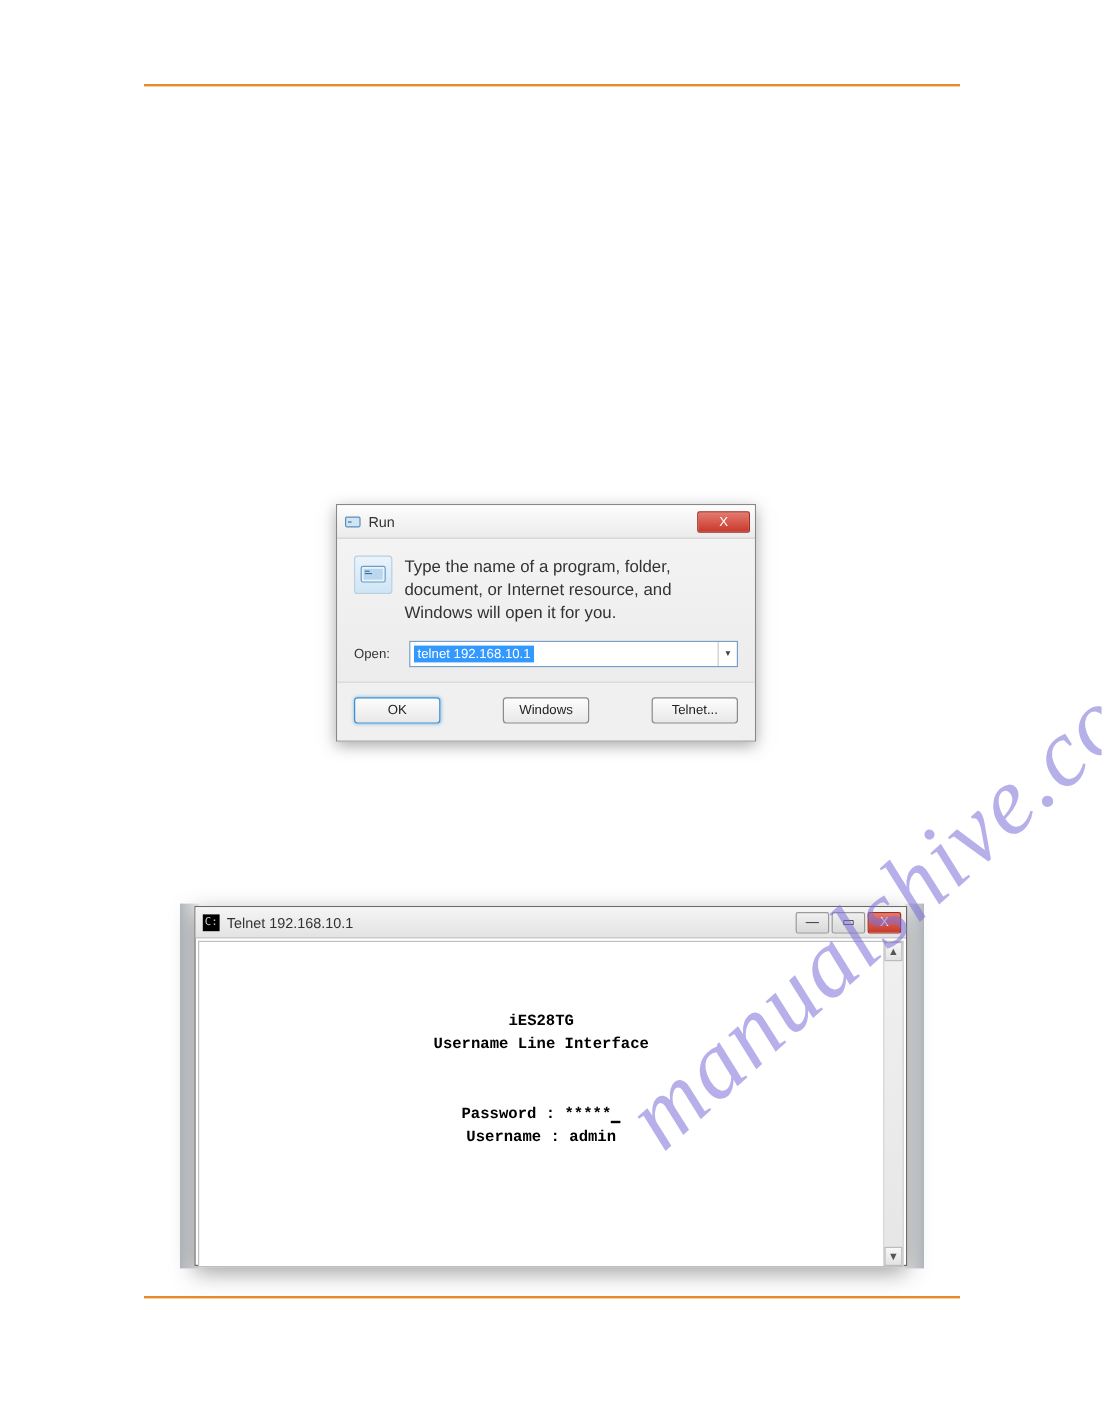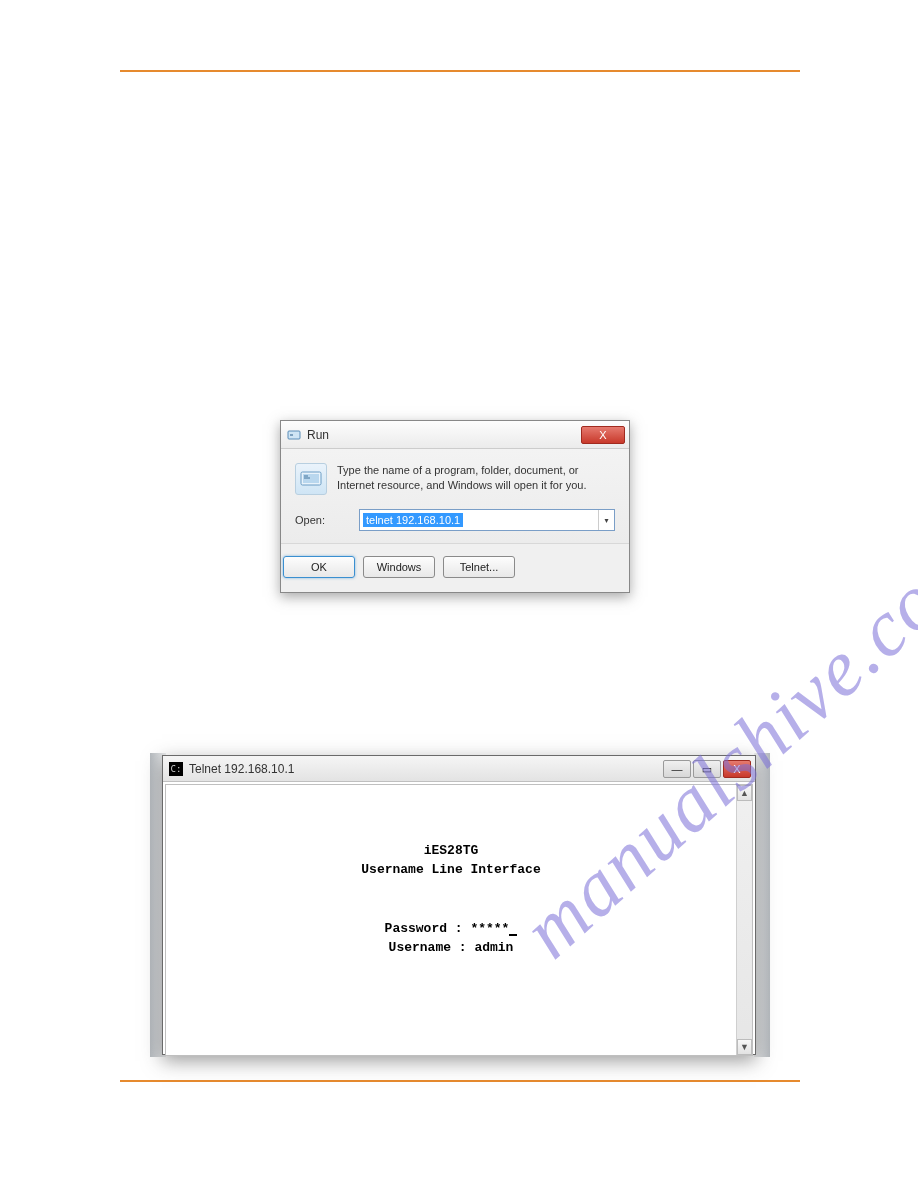--- a/index.html
+++ b/index.html
@@ -91,22 +91,22 @@
   }
   .run-desc-row { display:flex; gap:10px; align-items:flex-start; margin-bottom:14px; }
   .run-bigicon {
     width: 32px; height: 32px; flex:0 0 32px;
     background: linear-gradient(#eaf3fb,#cfe5f5);
     border: 1px solid #b8cfe0;
     border-radius: 3px;
     display:flex; align-items:center; justify-content:center;
   }
   .run-bigicon svg { width: 22px; height: 18px; }
-  .run-desc { font-size: 11px; color:#333; line-height:1.35; }
-  .run-open-row { display:flex; align-items:center; gap:28px; }
+  .run-desc { font-size: 14px; color:#333; line-height:1.35; }
+  .run-open-row { display:flex; align-items:center; gap:10px; }
   .run-open-label { font-size: 11px; color:#333; width:36px; }
   .run-combo {
     flex:1;
     height: 22px;
     border: 1px solid #7a9ec7;
     background: #fff;
     display:flex; align-items:center; justify-content:space-between;
     font-size: 11px;
     cursor: text;
   }
@@ -118,22 +118,22 @@
     font-size: 11px;
   }
   .run-combo-dd {
     width: 16px; height: 100%;
     border-left: 1px solid #ccc;
     display:flex; align-items:center; justify-content:center;
     font-size: 8px; color:#444;
     cursor: pointer;
   }
   .run-buttons {
-    display:flex; justify-content:flex-start; gap:8px;
-    padding: 12px 14px 14px 2px;
+    display:flex; justify-content:space-between; gap:8px;
+    padding: 12px 14px 14px 14px;
     background: #f0f0f0;
     border-top: 1px solid #d8d8d8;
   }
   .win-btn {
     min-width: 72px; height: 22px;
     background: linear-gradient(#fdfdfd,#e8e8e8);
     border: 1px solid #8a8a8a;
     border-radius: 3px;
     font-size: 11px;
     color:#222;

